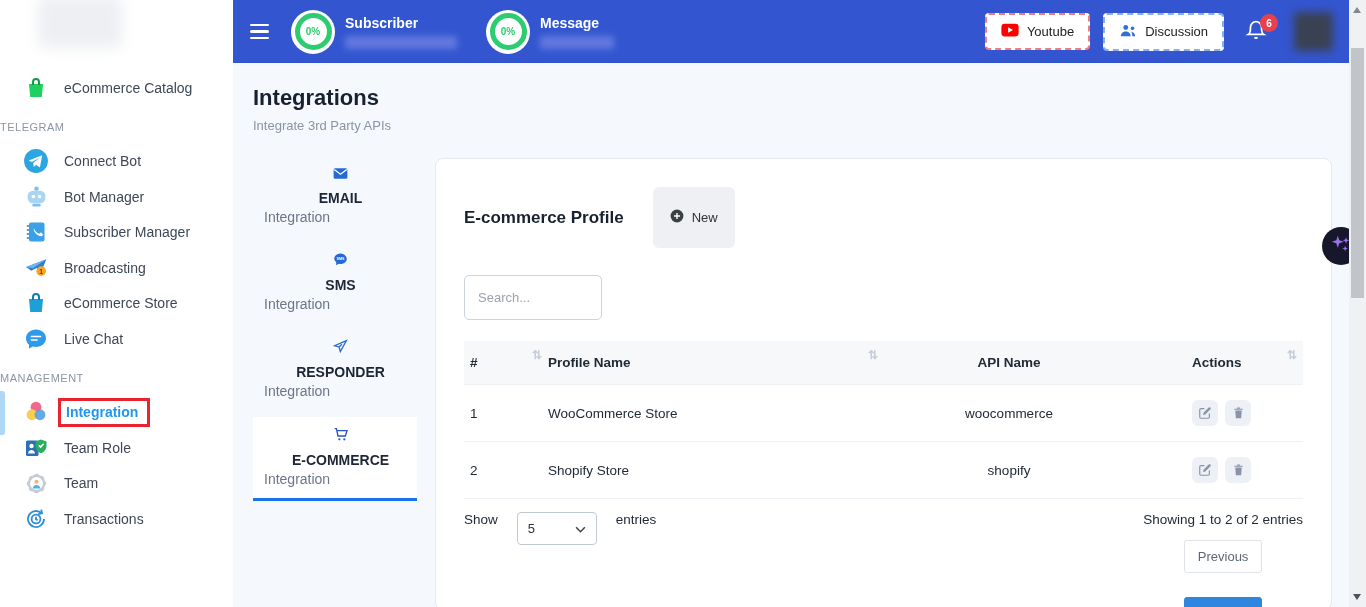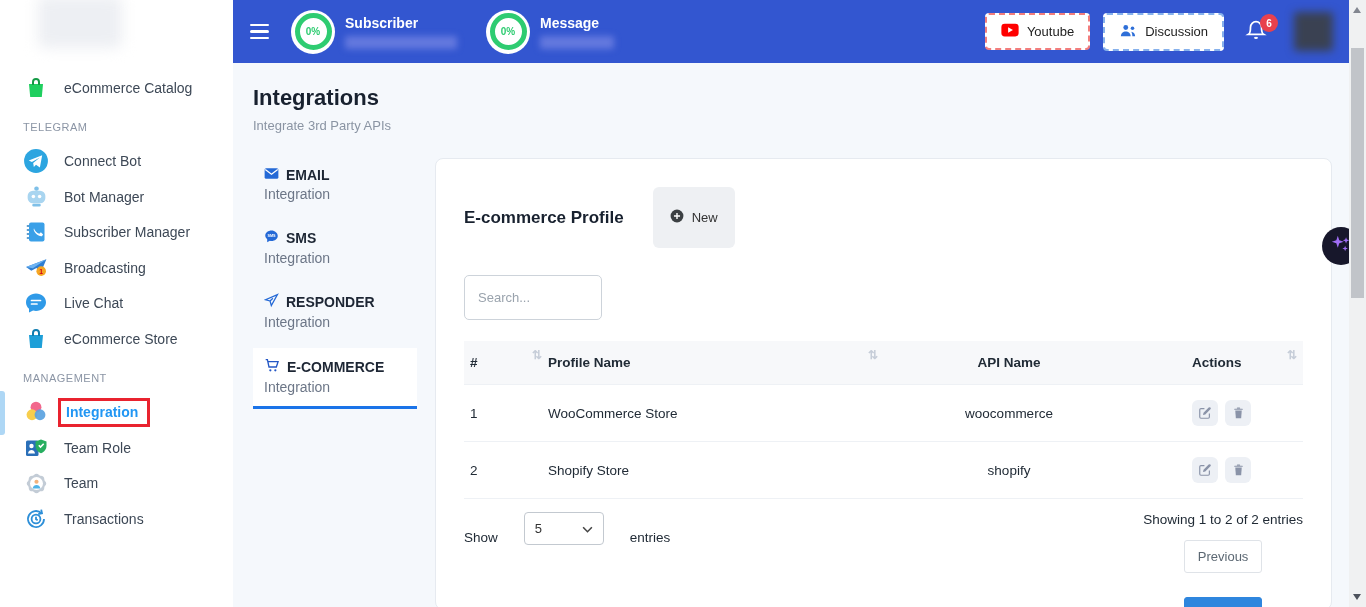--- a/index.html
+++ b/index.html
@@ -5,21 +5,21 @@
   * { margin:0; padding:0; box-sizing:border-box; }
   html,body { width:1366px; height:607px; overflow:hidden; font-family:"Liberation Sans", sans-serif; background:#fff; position:relative; }
 
   
   .sidebar { position:absolute; left:0; top:0; width:233px; height:607px; background:#fff; z-index:3; }
   .logo-blur { position:absolute; left:38px; top:-4px; width:84px; height:52px; background:#edeff3; filter:blur(7px); border-radius:6px; }
   .side-list { position:absolute; top:70px; left:0; right:0; }
   .side-item { display:flex; align-items:center; gap:15px; height:35.5px; padding-left:23px; position:relative; cursor:pointer; }
   .side-item .ic { width:26px; height:26px; display:flex; align-items:center; justify-content:center; flex-shrink:0; }
   .side-item .lbl { font-size:14px; color:#3d4856; }
-  .side-section { font-size:11px; color:#8b95a5; letter-spacing:.5px; padding-left:23px; height:34px; display:flex; align-items:center; margin-top:4px;text-align:center; }
+  .side-section { font-size:11px; color:#8b95a5; letter-spacing:.5px; height:34px; display:flex; align-items:center; margin-top:4px;text-align:center; }
   .active-bar { position:absolute; left:0; top:-4px; width:5px; height:44px; background:#aed7f5; border-radius:0 3px 3px 0; }
   .red-annot { border:3px solid #e9232f; padding:2px 9px 3px 5px; margin-left:-6px; }
   .red-annot .lbl { color:#2196f3; font-weight:bold; }
 
   
   .topbar { position:absolute; left:233px; top:0; width:1116px; height:63px; background:#3356d0; display:flex; align-items:center; padding:0 16px 0 17px; z-index:2; }
   .burger { width:19px; display:flex; flex-direction:column; gap:4px; cursor:pointer; margin-right:22px; }
   .burger span { display:block; height:2.4px; background:#fff; border-radius:2px; }
   .stat { display:flex; gap:10px; margin-right:29px; }
   .ring-outer { width:44px; height:44px; border-radius:50%; background:#fff; display:flex; align-items:center; justify-content:center; }
@@ -36,21 +36,21 @@
   .avatar { width:39px; height:39px; background:#3a4152; filter:blur(4px); border-radius:3px; }
 
   
   .main { position:absolute; left:233px; top:63px; width:1116px; height:544px; background:#f5f8fc; padding:22px 0 0 20px; overflow:hidden; z-index:1; }
   .page-title { font-size:22px; font-weight:600; color:#18212f; }
   .page-sub { font-size:13px; color:#8a94a3; margin-top:7px; }
   .content-row { display:flex; align-items:flex-start; margin-top:25px; gap:18px; }
 
   .subnav { width:164px; flex-shrink:0; }
   .sub-item { padding:9px 0 11px 11px; margin-bottom:7px; cursor:pointer; }
-  .sub-item .l1 { display:flex; align-items:center; gap:7px; font-size:14px; font-weight:bold; color:#1d2634; }
+  .sub-item .l1 { display:flex; align-items:center; gap:7px; font-size:14px; font-weight:bold; color:#1d2634;flex-direction:column; }
   .sub-item .l2 { font-size:14px; color:#6c7687; margin-top:3px; }
   .sub-item.active { background:#fff; border-bottom:3px solid #1a73e8; }
 
   .card { flex:1; margin-right:17px; background:#fff; border:1px solid #e6eaf0; border-radius:8px; padding:28px 28px; height:452px; }
   .panel-head { display:flex; align-items:center; gap:29px; }
   .panel-title { font-size:17px; font-weight:bold; color:#18212f; }
   .new-btn { background:#eef0f3; border:none; border-radius:6px; padding:22px 17px; display:flex; align-items:center; gap:8px; font-size:13px; color:#333; cursor:pointer; font-family:inherit; }
   .search-input { margin-top:27px; width:138px; height:45px; border:1px solid #cdd3da; border-radius:5px; padding:0 13px; font-size:13px; color:#333; display:block; font-family:inherit; outline:none; }
   .search-input::placeholder { color:#9aa3ad; }
 
@@ -59,21 +59,21 @@
   th.c2, td.c2 { padding-left:0; }
   th.c3, td.c3 { text-align:center; }
   th.c4 { padding-left:56px; }
   td.c4 { padding-left:56px; }
   .sort-ic { position:absolute; right:6px; top:7px; color:#c6cdd8; font-size:12px; }
   tbody td { padding:15px 8px 15px 6px; border-top:1px solid #eef1f5; color:#212b36; }
   tbody tr:last-child td { border-bottom:1px solid #eef1f5; }
   .act-btn { display:inline-flex; align-items:center; justify-content:center; width:26px; height:26px; background:#edf0f5; border:none; border-radius:6px; margin-right:7px; cursor:pointer; vertical-align:middle; }
 
   .tfoot { margin-top:13px; display:flex; justify-content:space-between; align-items:flex-start; }
-  .show-group { display:flex; align-items:flex-end; gap:26px; font-size:13.5px; color:#212b36; }
+  .show-group { display:flex; align-items:flex-start; gap:19px; font-size:13.5px; color:#212b36; }
   .page-select { width:80px; height:33px; border:1px solid #c3c9d0; border-radius:4px; display:flex; align-items:center; justify-content:space-between; padding:0 10px; font-size:13px; color:#333; background:#fff; cursor:pointer; }
   .foot-right { display:flex; flex-direction:column; align-items:center; gap:13px; }
   .showing-text { font-size:13.5px; color:#212b36; }
   .pager { display:flex; gap:24px;flex-direction:column; }
   .pg { border:1px solid #dfe3e8; background:#fff; border-radius:3px; padding:8px 13px; font-size:13px; color:#5c6873; cursor:pointer; font-family:inherit; }
   .pg.current { background:#2e86de; border-color:#2e86de; color:#fff; padding:8px 11px; }
 
   
   .scrollbar { position:absolute; right:0; top:0; width:17px; height:607px; background:#f0f1f2; z-index:5; }
   .sb-thumb { position:absolute; left:2px; top:48px; width:13px; height:250px; background:#c1c4c9; }
@@ -143,35 +143,35 @@
             <circle cx="16.5" cy="15.5" r="4.6" fill="#f5a623"></circle>
             <text x="16.5" y="18" font-size="6.5" fill="#d0021b" text-anchor="middle" font-weight="bold">1</text>
           </svg>
       </span>
       <span class="lbl">Broadcasting</span>
     </div>
 
     <div class="side-item">
       <span class="ic">
         <svg width="24" height="24" viewBox="0 0 24 24">
+            <path d="M5 8h14l-1.2 13H6.2L5 8z" fill="#1d9fd8"></path>
+            <path d="M9 9V6a3 3 0 016 0v3" fill="none" stroke="#0f7db0" stroke-width="2"></path>
+          </svg>
+      </span>
+      <span class="lbl">eCommerce Store</span>
+    </div>
+
+    <div class="side-item">
+      <span class="ic">
+        <svg width="24" height="24" viewBox="0 0 24 24">
             <path d="M12 2.5c5.5 0 10 3.9 10 8.7 0 4.8-4.5 8.7-10 8.7-1 0-2-.1-2.9-.4L5 21.5v-3.8c-1.9-1.6-3-3.9-3-6.5C2 6.4 6.5 2.5 12 2.5z" fill="#2f9ae8"></path>
             <path d="M7.5 9.5h9M7.5 13h5.5" stroke="#fff" stroke-width="1.7" stroke-linecap="round"></path>
           </svg>
       </span>
       <span class="lbl">Live Chat</span>
-    </div>
-
-    <div class="side-item">
-      <span class="ic">
-        <svg width="24" height="24" viewBox="0 0 24 24">
-            <path d="M5 8h14l-1.2 13H6.2L5 8z" fill="#1d9fd8"></path>
-            <path d="M9 9V6a3 3 0 016 0v3" fill="none" stroke="#0f7db0" stroke-width="2"></path>
-          </svg>
-      </span>
-      <span class="lbl">eCommerce Store</span>
     </div>
 
     <div class="side-section">MANAGEMENT</div>
 
     <div class="side-item">
       <span class="active-bar"></span>
       <span class="ic">
         <svg width="26" height="26" viewBox="0 0 24 24">
             <circle cx="12" cy="7.5" r="5" fill="#f2688c"></circle>
             <circle cx="8.3" cy="14.5" r="5" fill="#f7ce4d"></circle>

